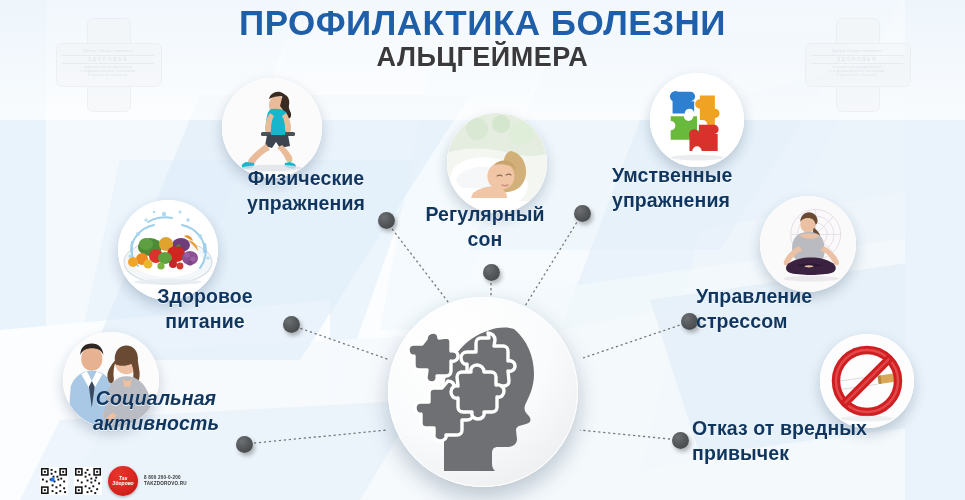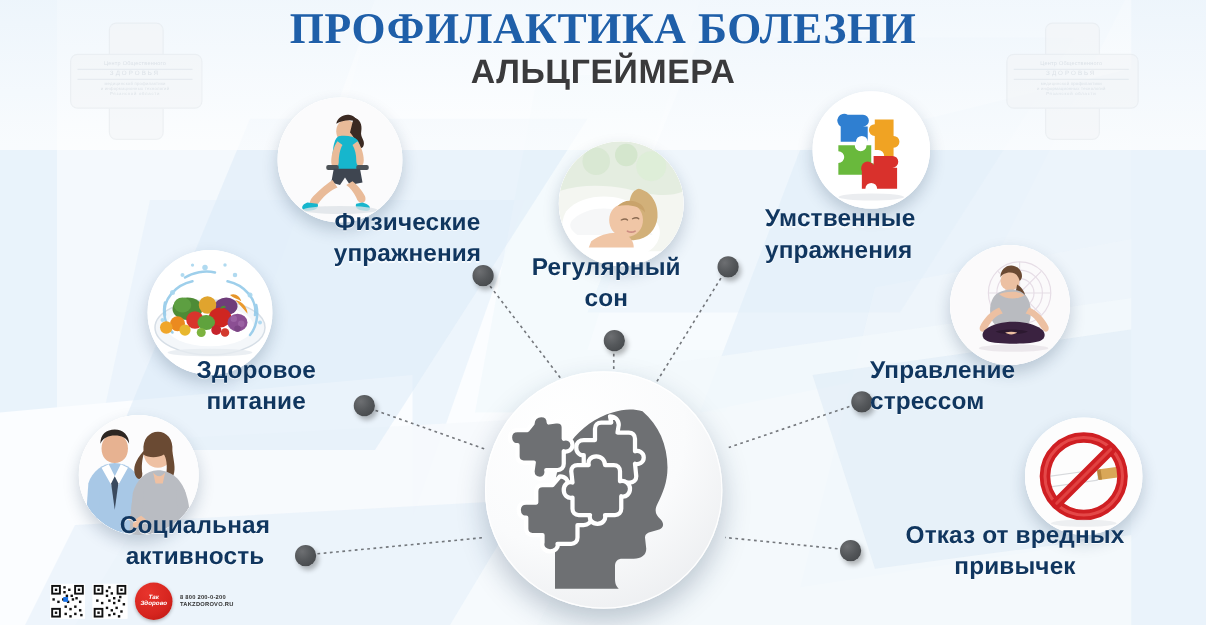--- a/index.html
+++ b/index.html
@@ -43,21 +43,20 @@
   .wm-t5{font-size:3.4px;letter-spacing:.6px;}
 
   
   .title{
     position:absolute;left:0;right:0;top:4px;text-align:center;
     line-height:1.06;font-weight:bold;
   }
   .title .l1{
     display:block;font-size:35px;color:#1f5fa9;letter-spacing:.5px;
     text-shadow:0 1px 0 rgba(255,255,255,.9);
-    font-family:Liberation Serif, serif;
   }
   .title .l2{
     display:block;font-size:27px;color:#3a3a3c;letter-spacing:.5px;
     margin-top:2px;text-shadow:0 1px 0 rgba(255,255,255,.9);
   }
 
   
   .links{position:absolute;inset:0;width:965px;height:500px;}
 
   
@@ -430,36 +429,36 @@
   </div>
 
   <div class="dot" style="left:378px;top:212px;"></div>
   <div class="dot" style="left:483px;top:264px;"></div>
   <div class="dot" style="left:574px;top:205px;"></div>
   <div class="dot" style="left:681px;top:313px;"></div>
   <div class="dot" style="left:672px;top:432px;"></div>
   <div class="dot" style="left:236px;top:436px;"></div>
   <div class="dot" style="left:283px;top:316px;"></div>
 
-  <div class="label lbl-right" style="left:246px;top:166px;width:160px;text-align:center;">Физические
+  <div class="label lbl-right" style="left:226px;top:166px;width:160px;text-align:center;">Физические
 упражнения</div>
 
   <div class="label lbl-center" style="left:400px;top:202px;width:170px;">Регулярный
 сон</div>
 
   <div class="label lbl-right" style="left:612px;top:163px;width:180px;">Умственные
 упражнения</div>
 
   <div class="label lbl-right" style="left:696px;top:284px;width:180px;text-align:left;">Управление
 стрессом</div>
 
-  <div class="label lbl-right" style="left:692px;top:416px;width:240px;text-align:center;">Отказ от вредных
+  <div class="label lbl-right" style="left:692px;top:416px;width:240px;">Отказ от вредных
 привычек</div>
 
-  <div class="label lbl-left" style="left:76px;top:408px;width:160px;text-align:center;">Социальная
+  <div class="label lbl-left" style="left:76px;top:386px;width:160px;text-align:center;font-style:italic;">Социальная
 активность</div>
 
   <div class="label lbl-left" style="left:130px;top:284px;width:150px;text-align:center;">Здоровое
 питание</div>
 
   <div class="footer">
     <svg class="qr" viewBox="0 0 29 29">
       <rect width="29" height="29" fill="#fff"></rect>
       <g fill="#111">
         <rect x="1" y="1" width="8" height="8"></rect>

